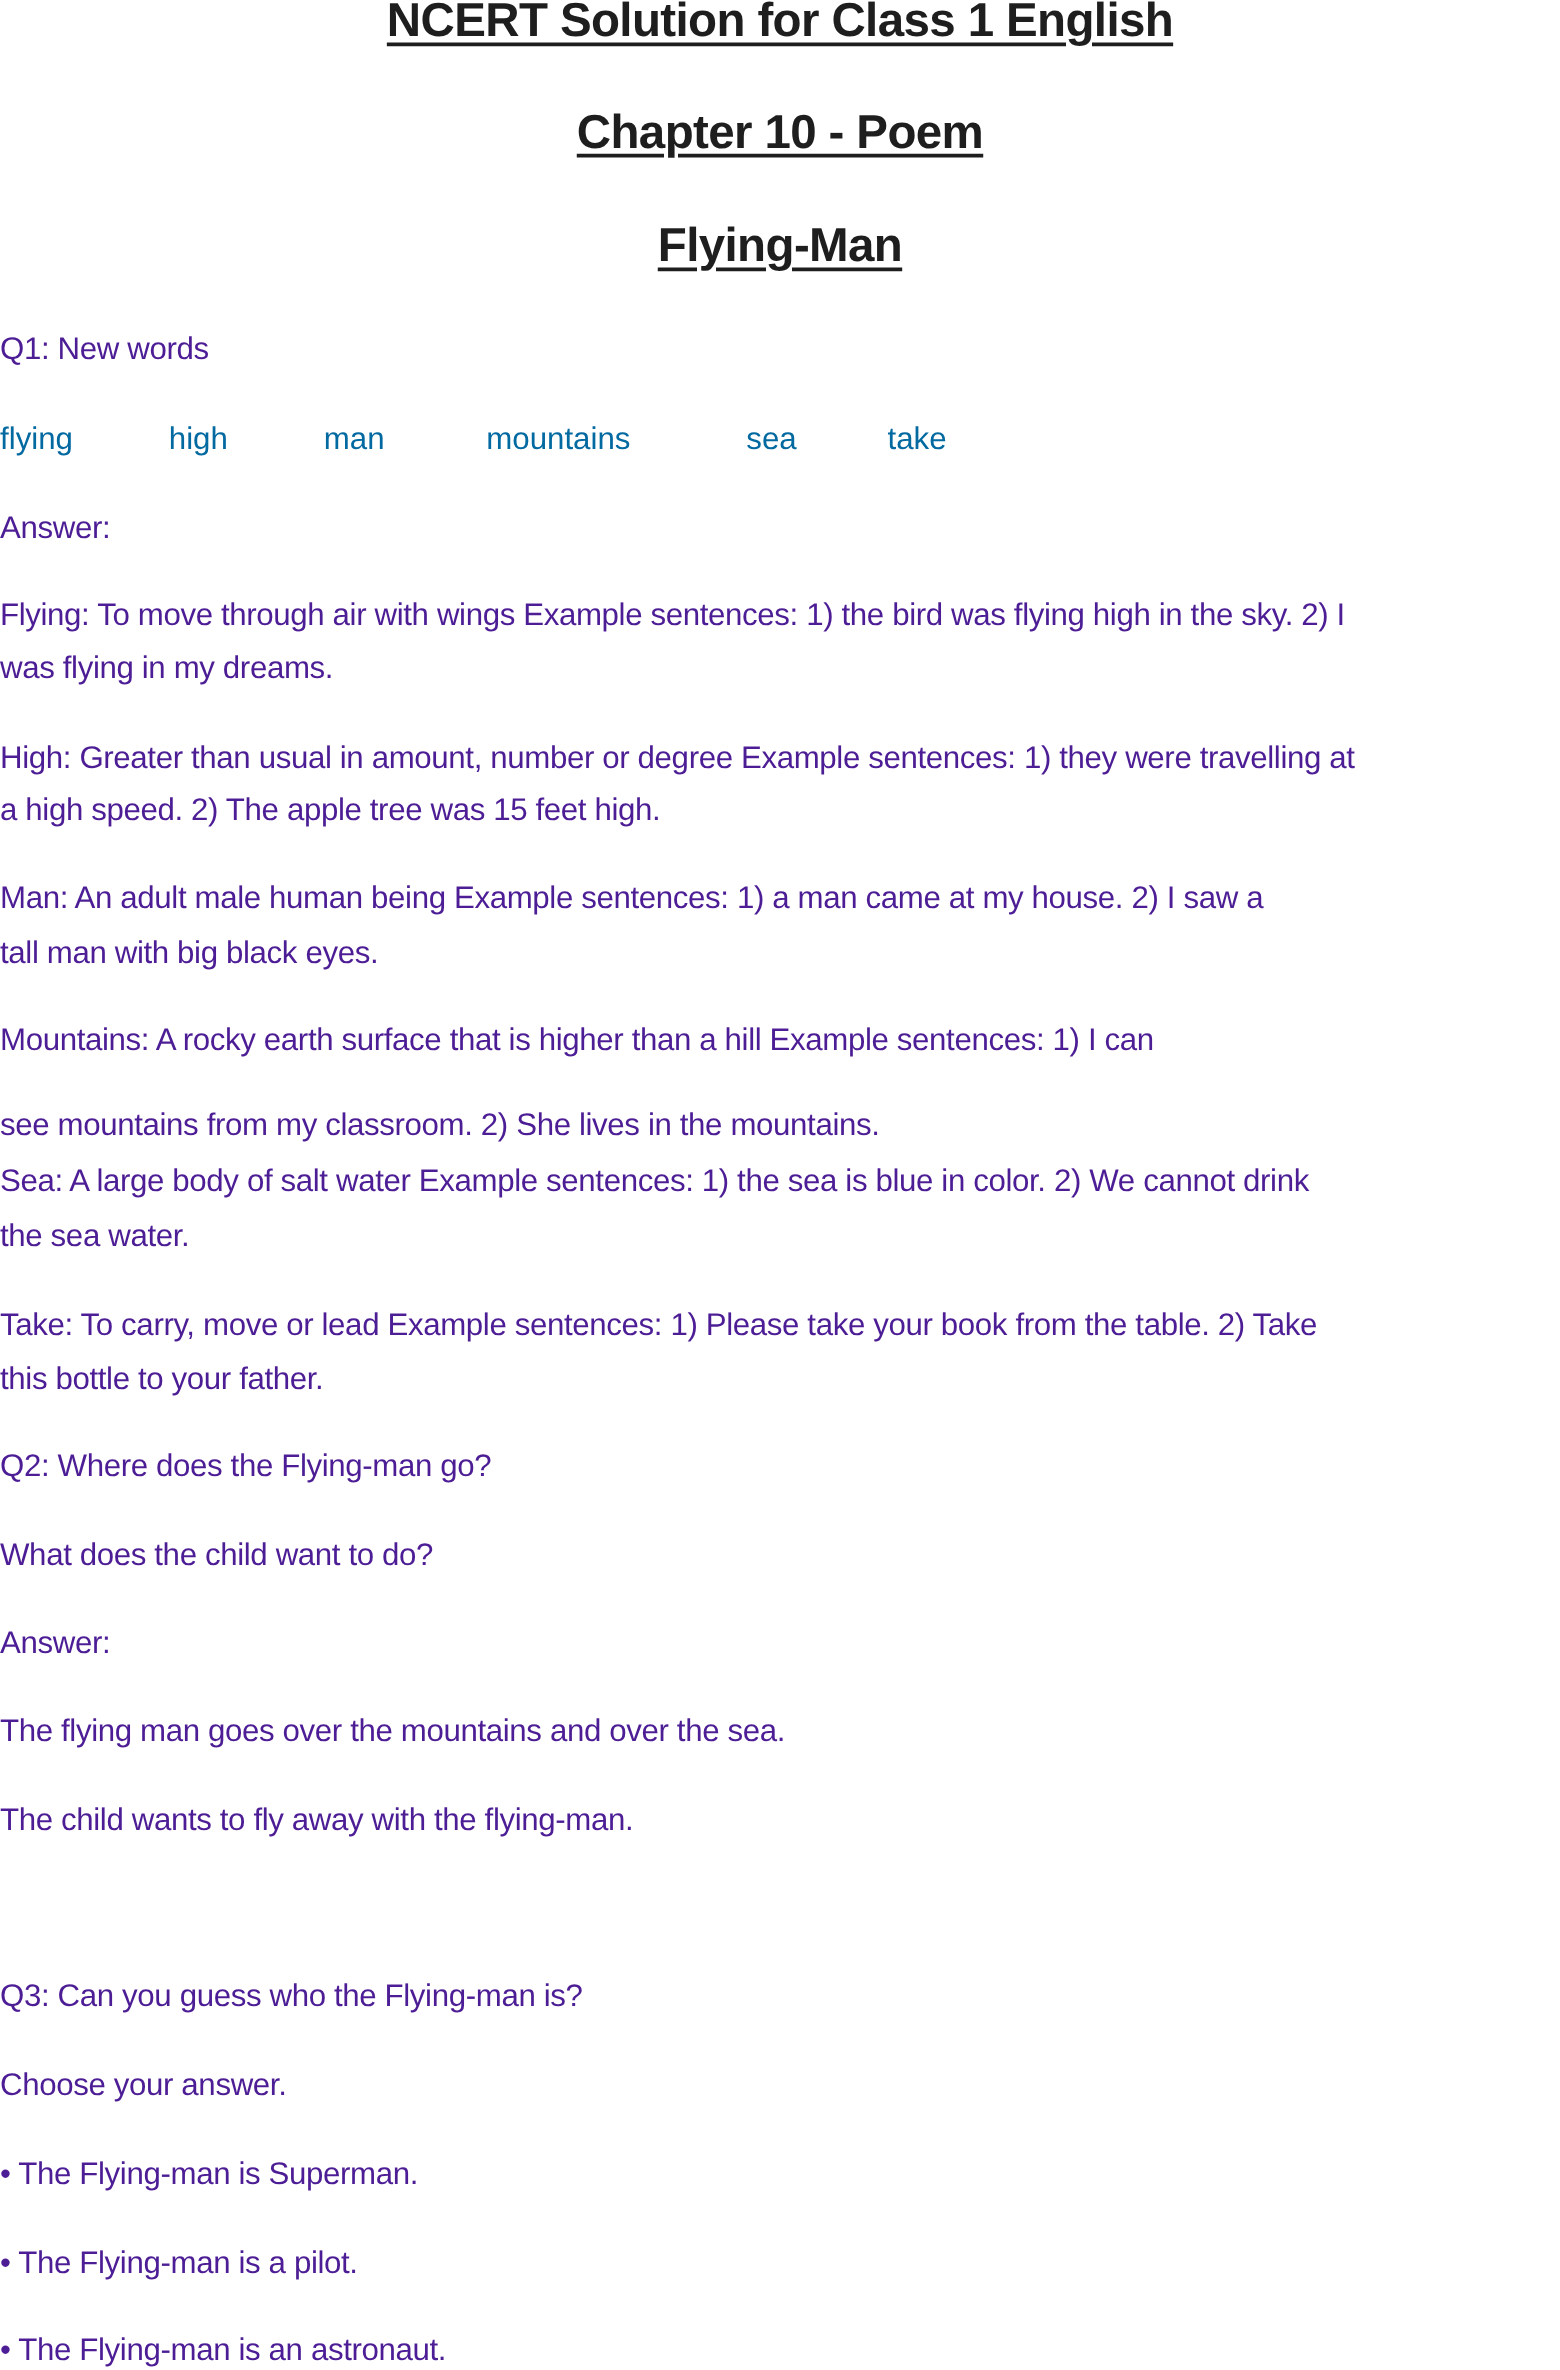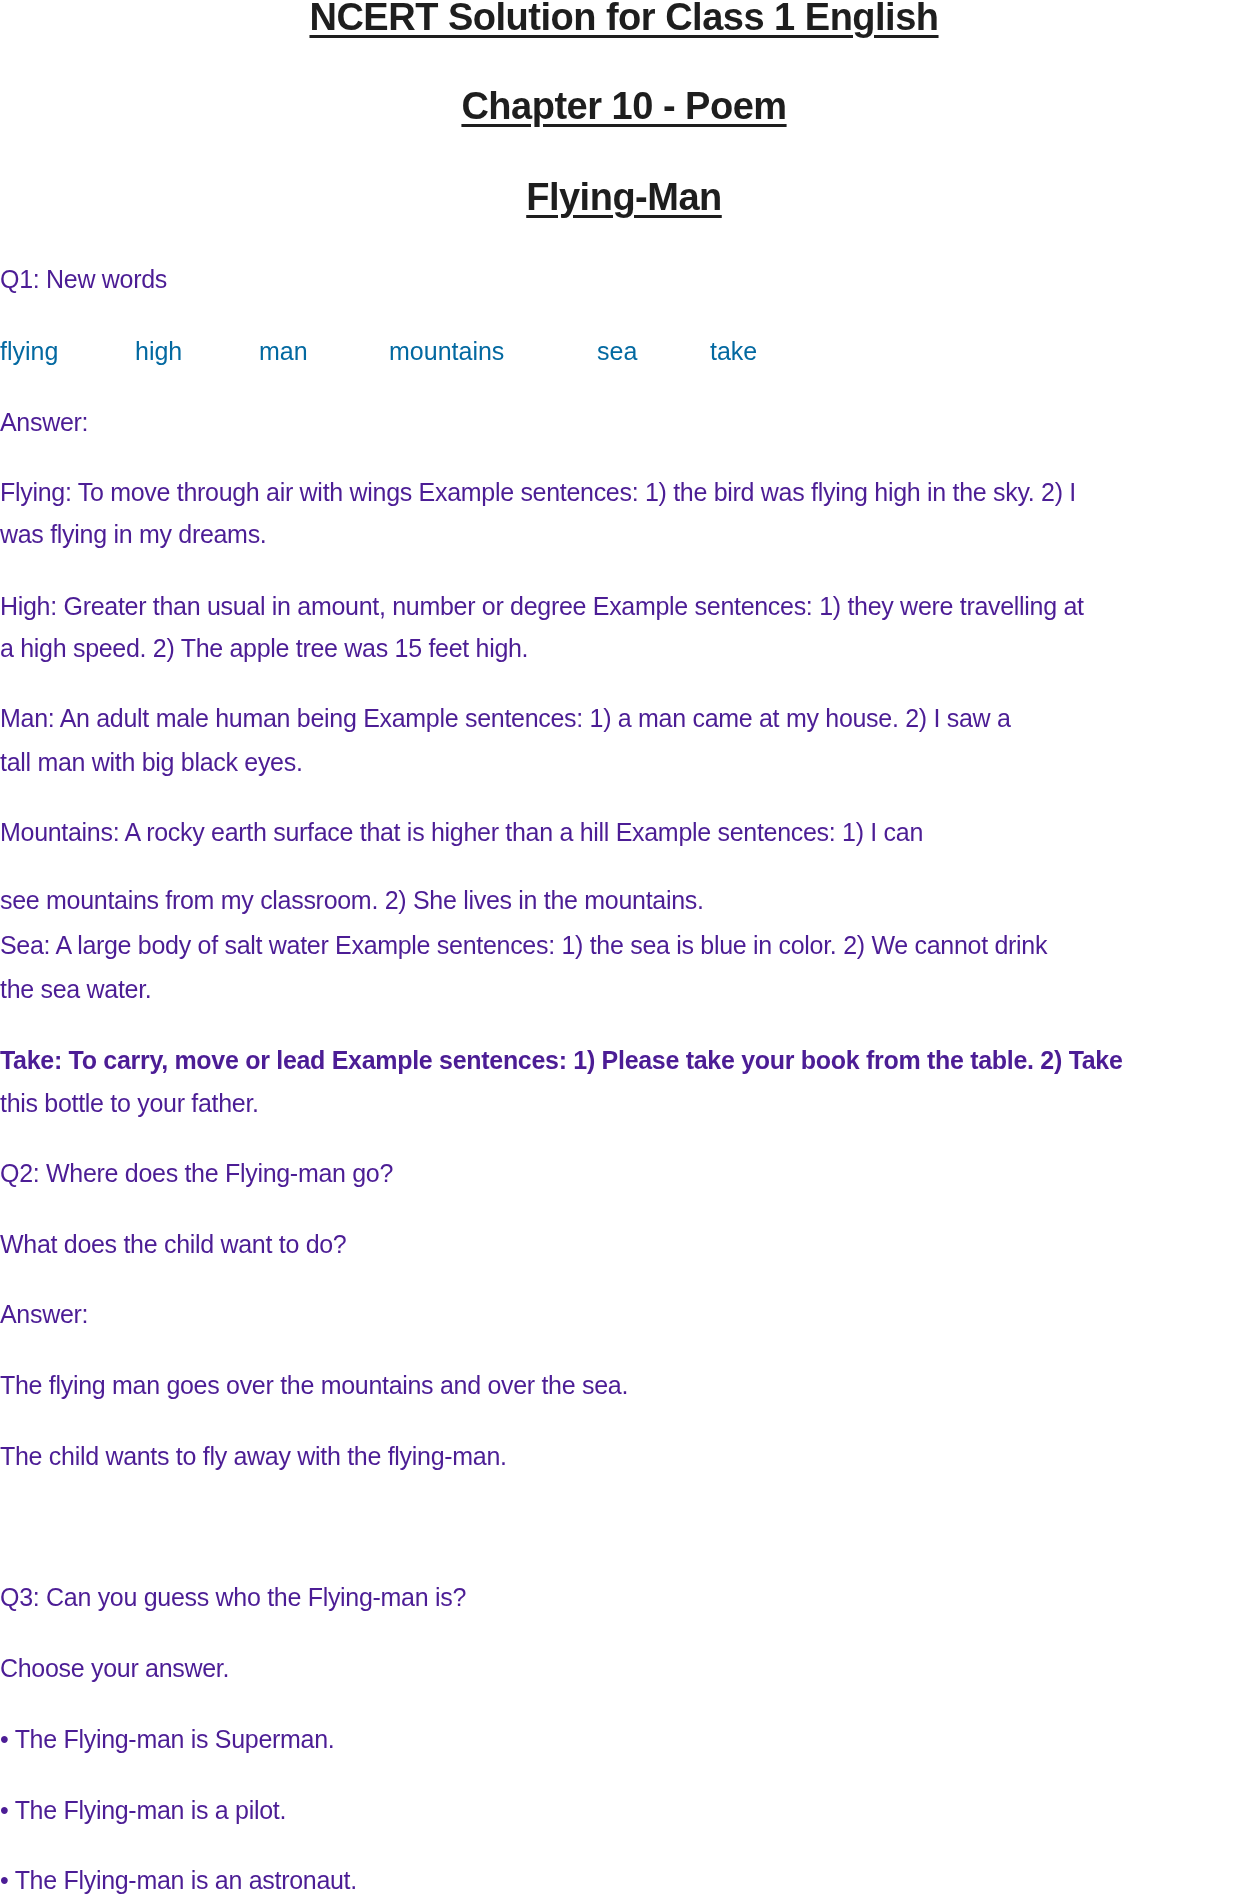--- a/index.html
+++ b/index.html
@@ -58,21 +58,21 @@
     </div>
     <div>
       <div class="line" style="top:816px;">Mountains: A rocky earth surface that is higher than a hill Example sentences: 1) I can</div>
       <div class="line" style="top:858px;margin-top:26px;">see mountains from my classroom. 2) She lives in the mountains.</div>
     </div>
     <div>
       <div class="line" style="top:929px;">Sea: A large body of salt water Example sentences: 1) the sea is blue in color. 2) We cannot drink</div>
       <div class="line" style="top:973px;">the sea water.</div>
     </div>
     <div>
-      <div class="line" style="top:1044px;font-weight:bold;">Take: To carry, move or lead Example sentences: 1) Please take your book from the table. 2) Take</div>
+      <div class="line" style="top:1044px;">Take: To carry, move or lead Example sentences: 1) Please take your book from the table. 2) Take</div>
       <div class="line" style="top:1087px;">this bottle to your father.</div>
     </div>
   </div>
 
   <div>
     <div class="line" style="top:1157px;">Q2: Where does the Flying-man go?</div>
     <div class="line" style="top:1228px;">What does the child want to do?</div>
     <div class="line" style="top:1298px;">Answer:</div>
     <div class="line" style="top:1369px;">The flying man goes over the mountains and over the sea.</div>
     <div class="line" style="top:1440px;">The child wants to fly away with the flying-man.</div>

